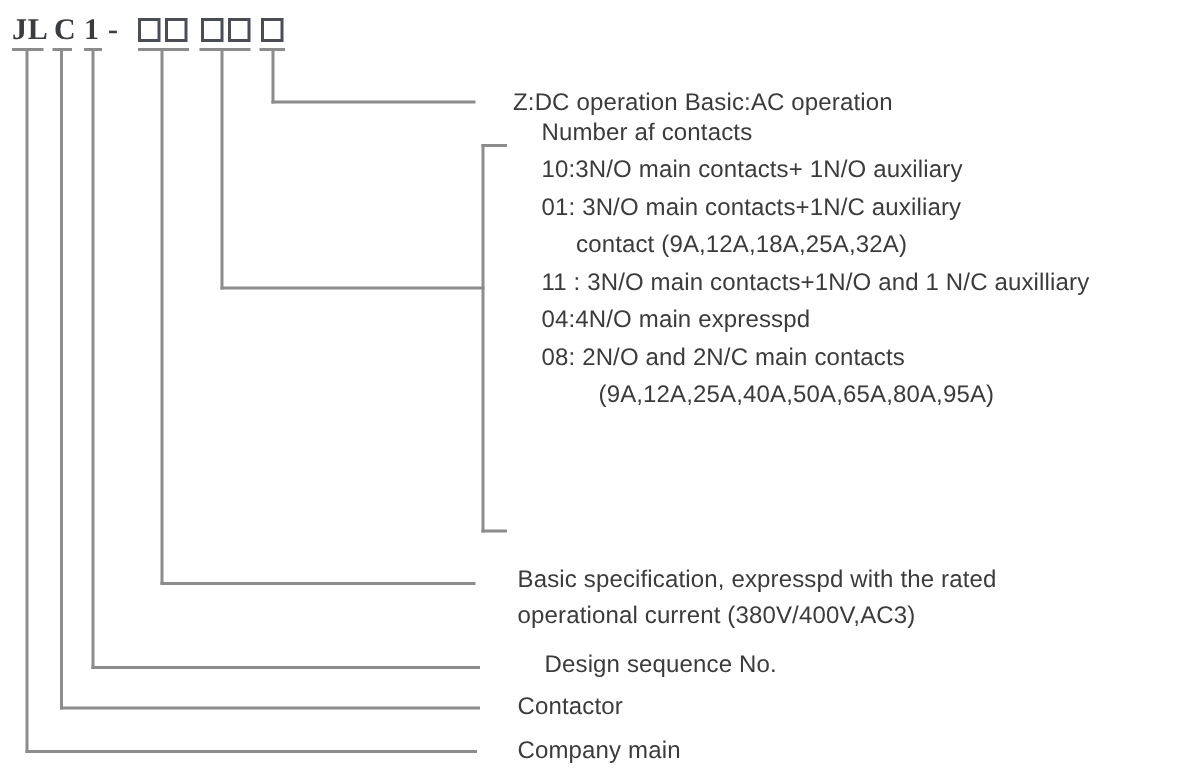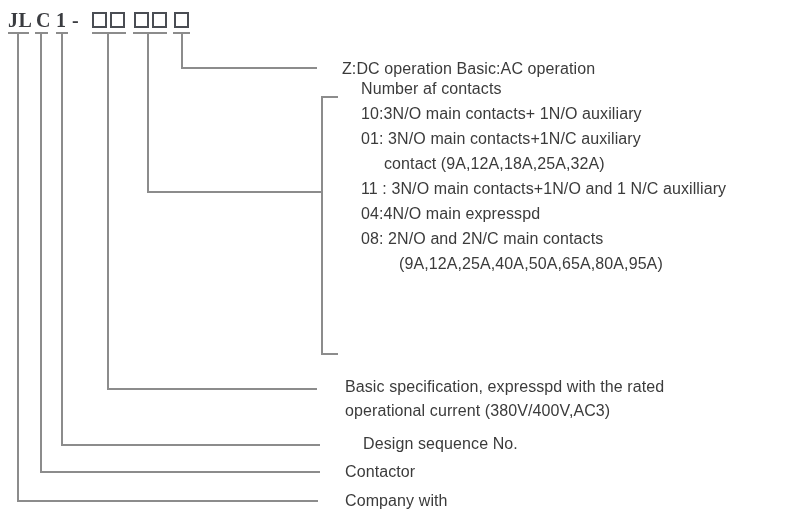--- a/index.html
+++ b/index.html
@@ -111,15 +111,15 @@
     <div class="contacts-line indent-paren">(9A,12A,25A,40A,50A,65A,80A,95A)</div>
   </div>
 
   <div class="callout basic-spec" style="left:345px;top:375px;">
     <div>Basic specification, expresspd with the rated</div>
     <div>operational current (380V/400V,AC3)</div>
   </div>
 
   <div class="callout" style="left:345px;top:431px;margin-left:18px;">Design sequence No.</div>
   <div class="callout" style="left:345px;top:459px;text-align:right;">Contactor</div>
-  <div class="callout" style="left:345px;top:488px;">Company with</div>
+  <div class="callout" style="left:345px;top:488px;">Company main</div>
 
 </div>
 
 </body></html>

